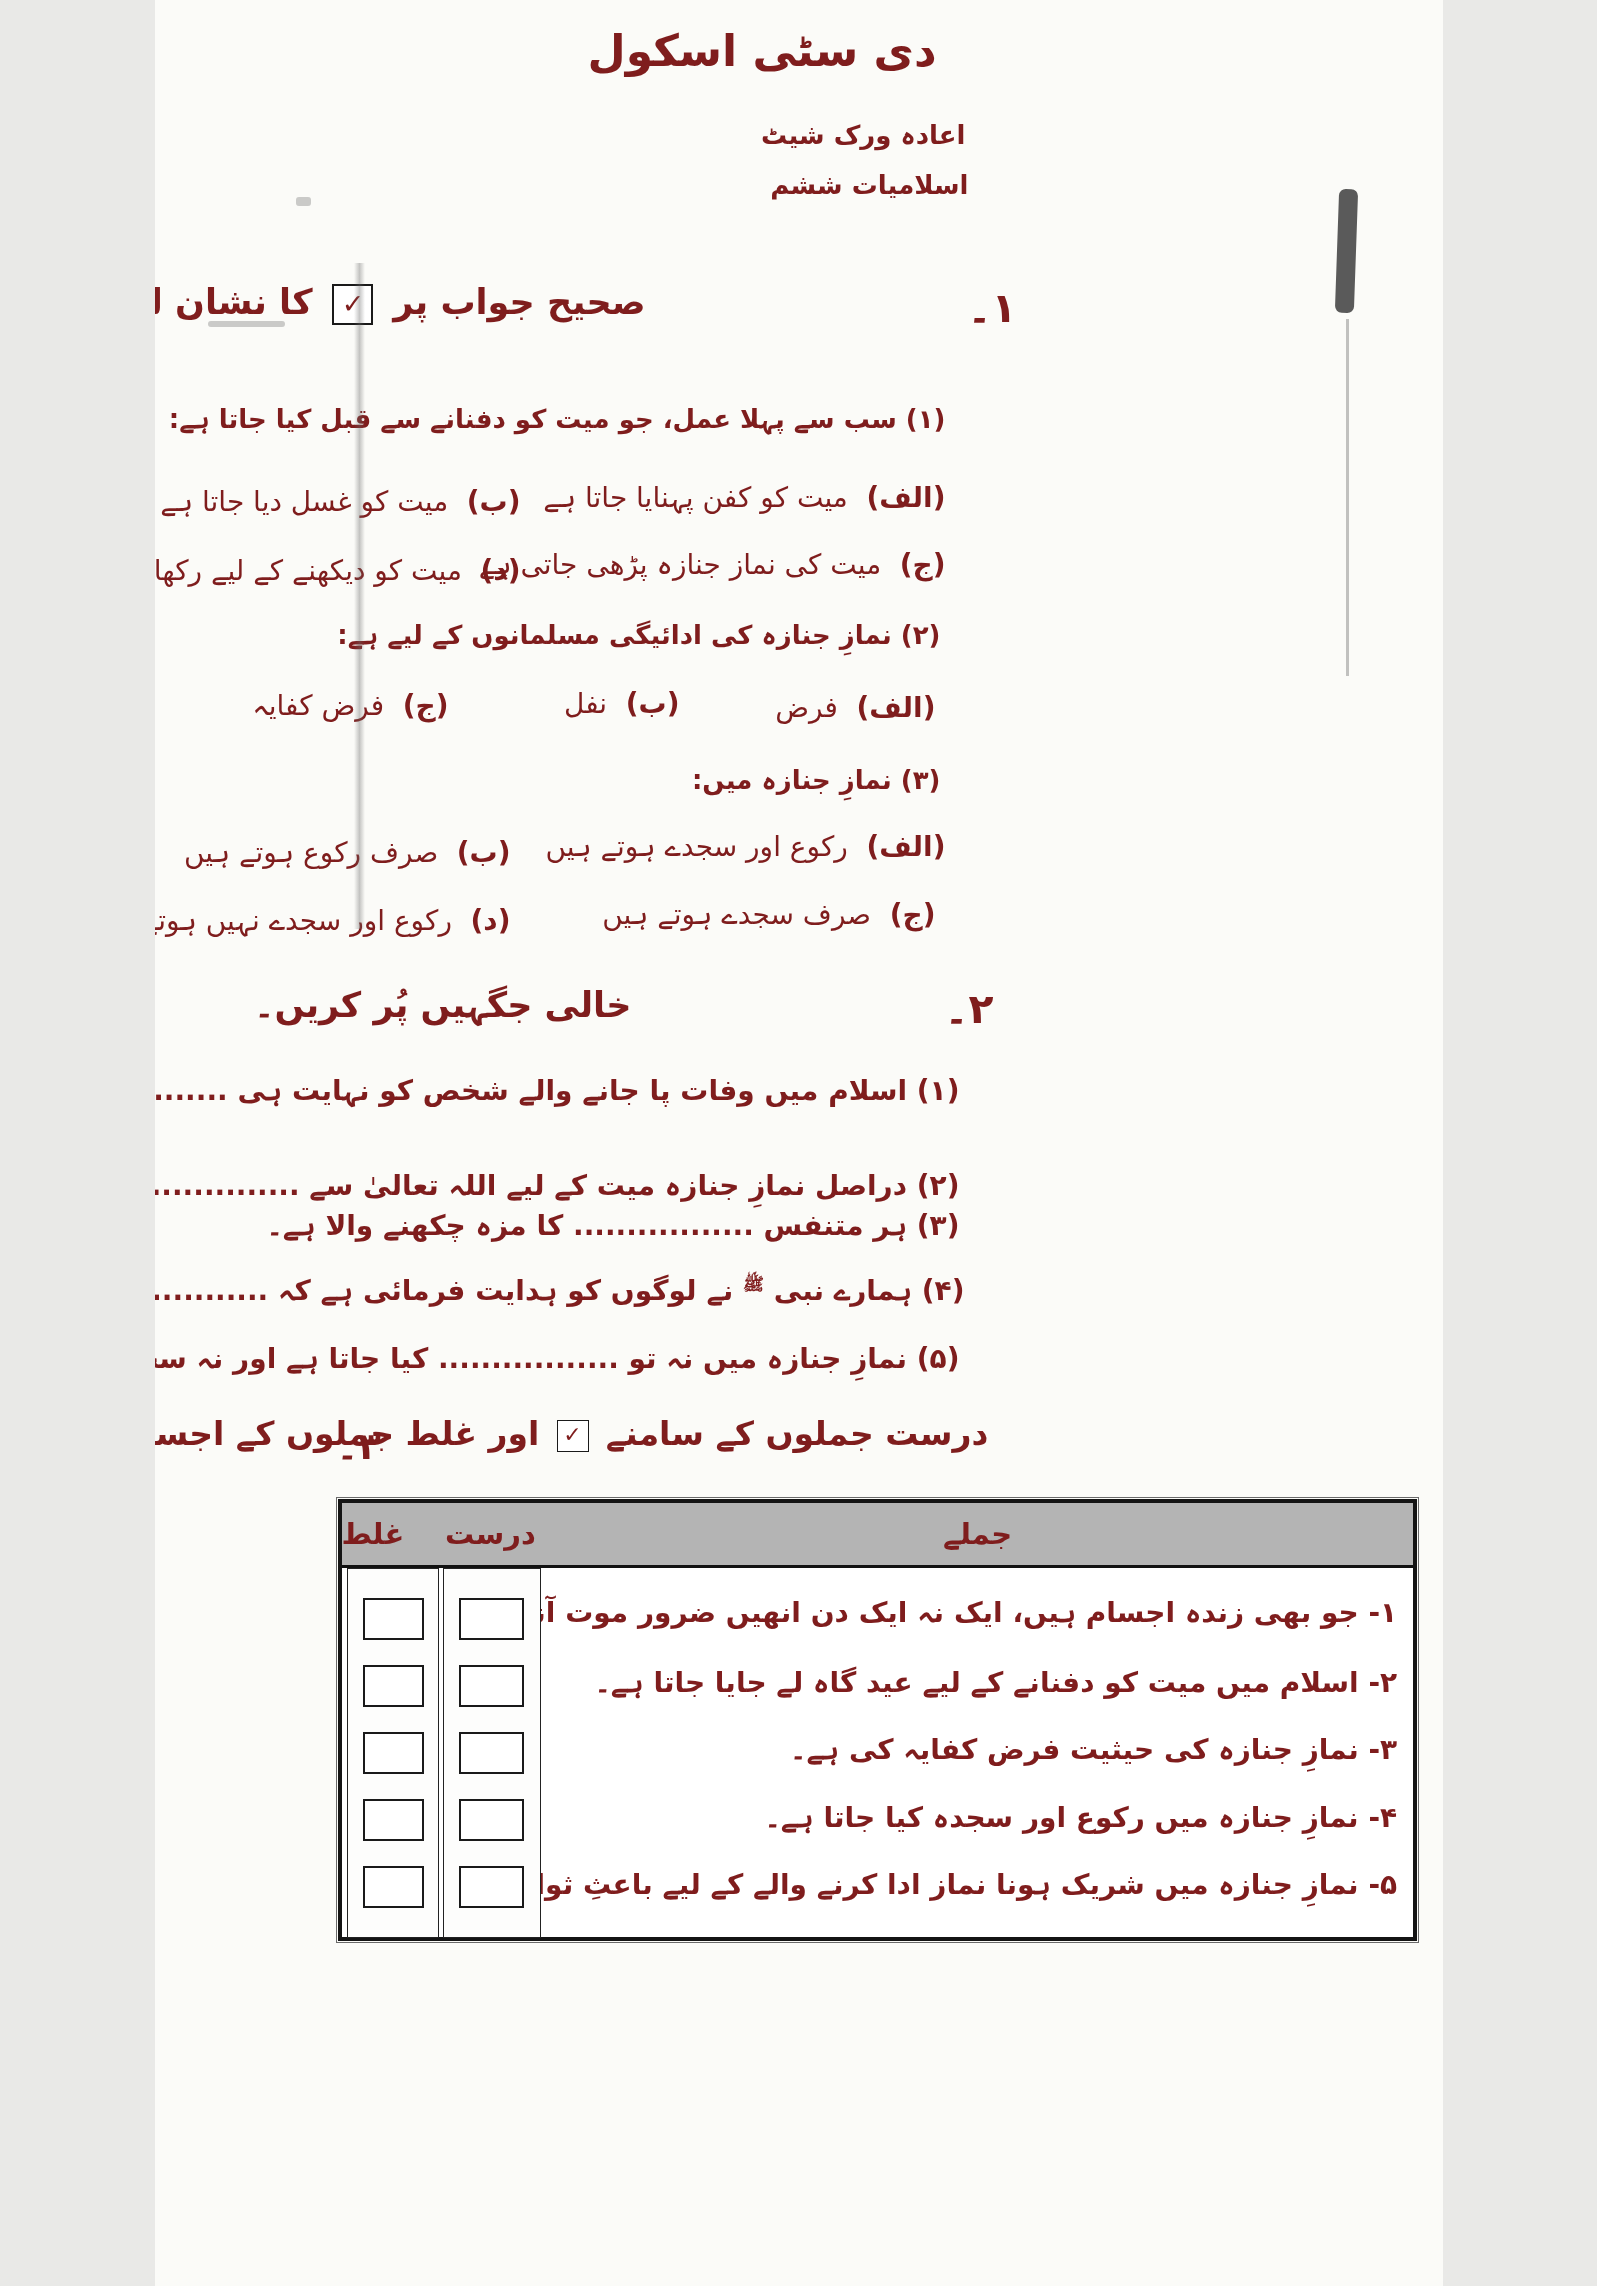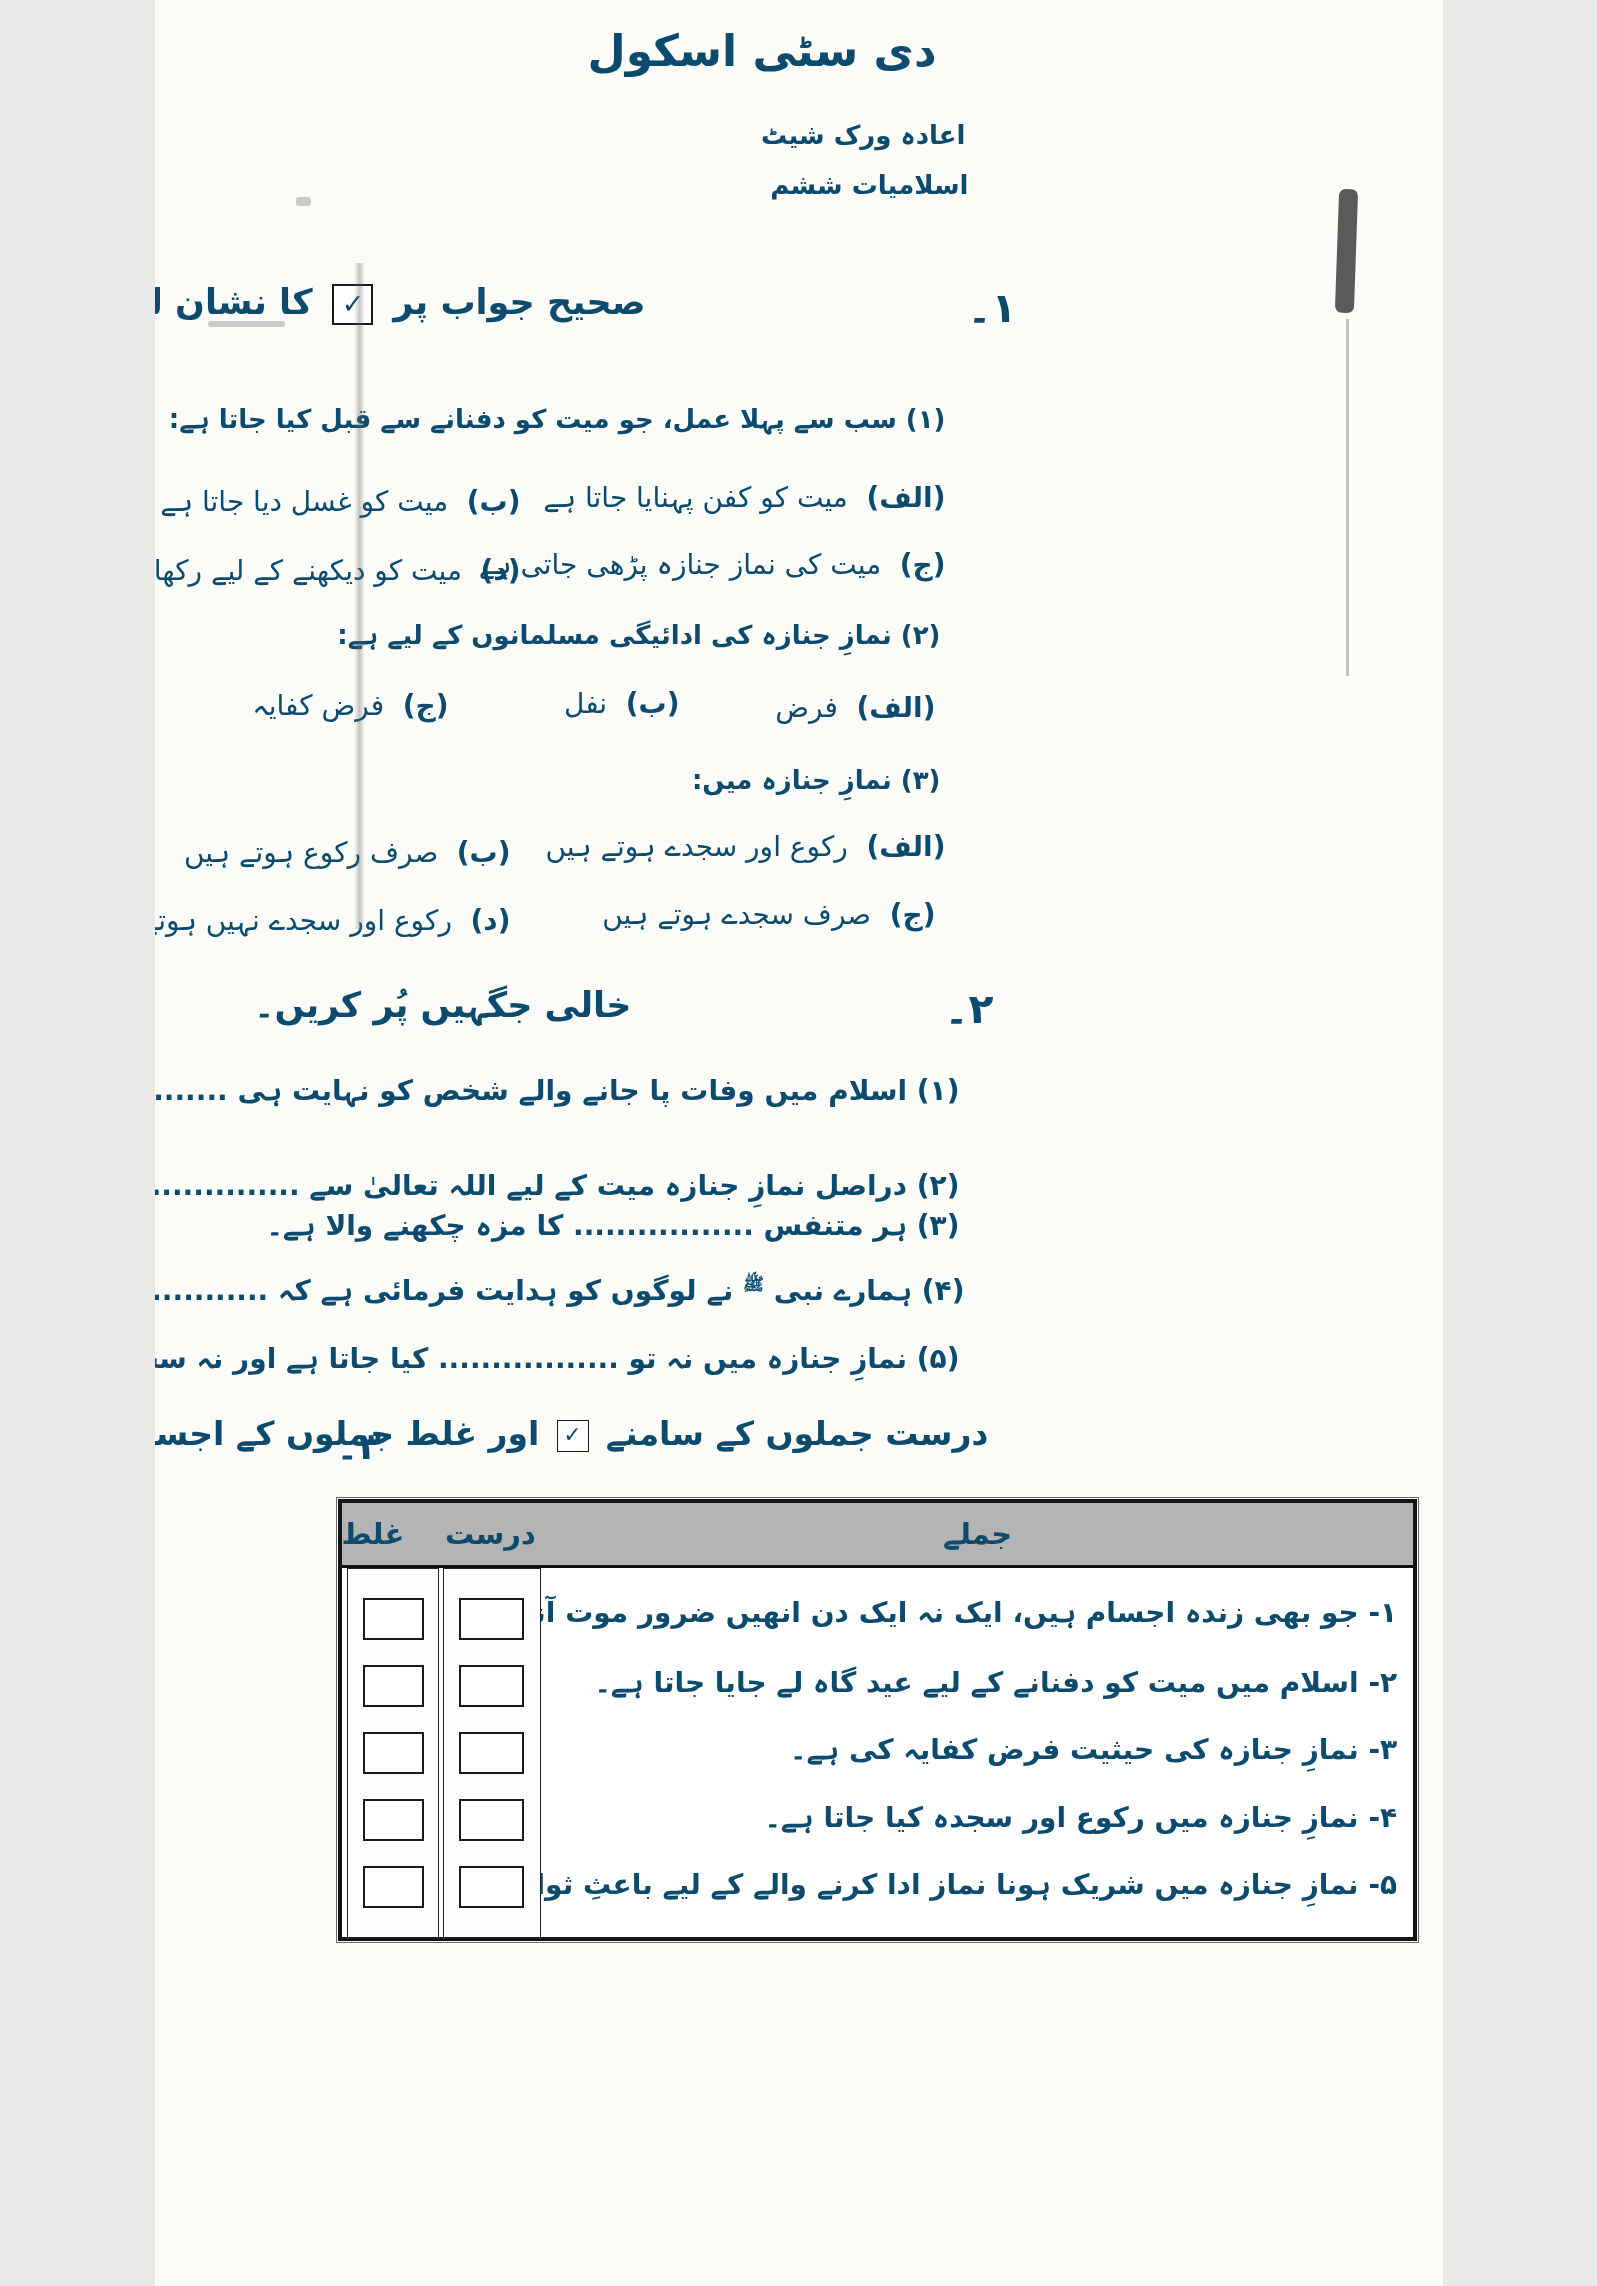--- a/index.html
+++ b/index.html
@@ -2,21 +2,21 @@
 <html lang="ur" dir="rtl"><head>
 <meta charset="utf-8">
 <style>
   html,body{margin:0;padding:0;background:#e9e9e7;}
   .page{
     position:relative;
     width:1288px;height:2286px;
     margin:0 auto;
     background:#fbfbf8;
     font-family:"DejaVu Sans", sans-serif;
-    color:#0c4a6e;
+    color:#7f1d1d;
     overflow:hidden;
     direction:rtl;
   }
   .abs{position:absolute;white-space:nowrap;}
   .center{text-align:center;}
   .rtl{direction:rtl;unicode-bidi:embed;}
 
   .school-title{font-size:44px;font-weight:700;letter-spacing:1px;}
   .sub{font-size:26px;font-weight:600;}
 

